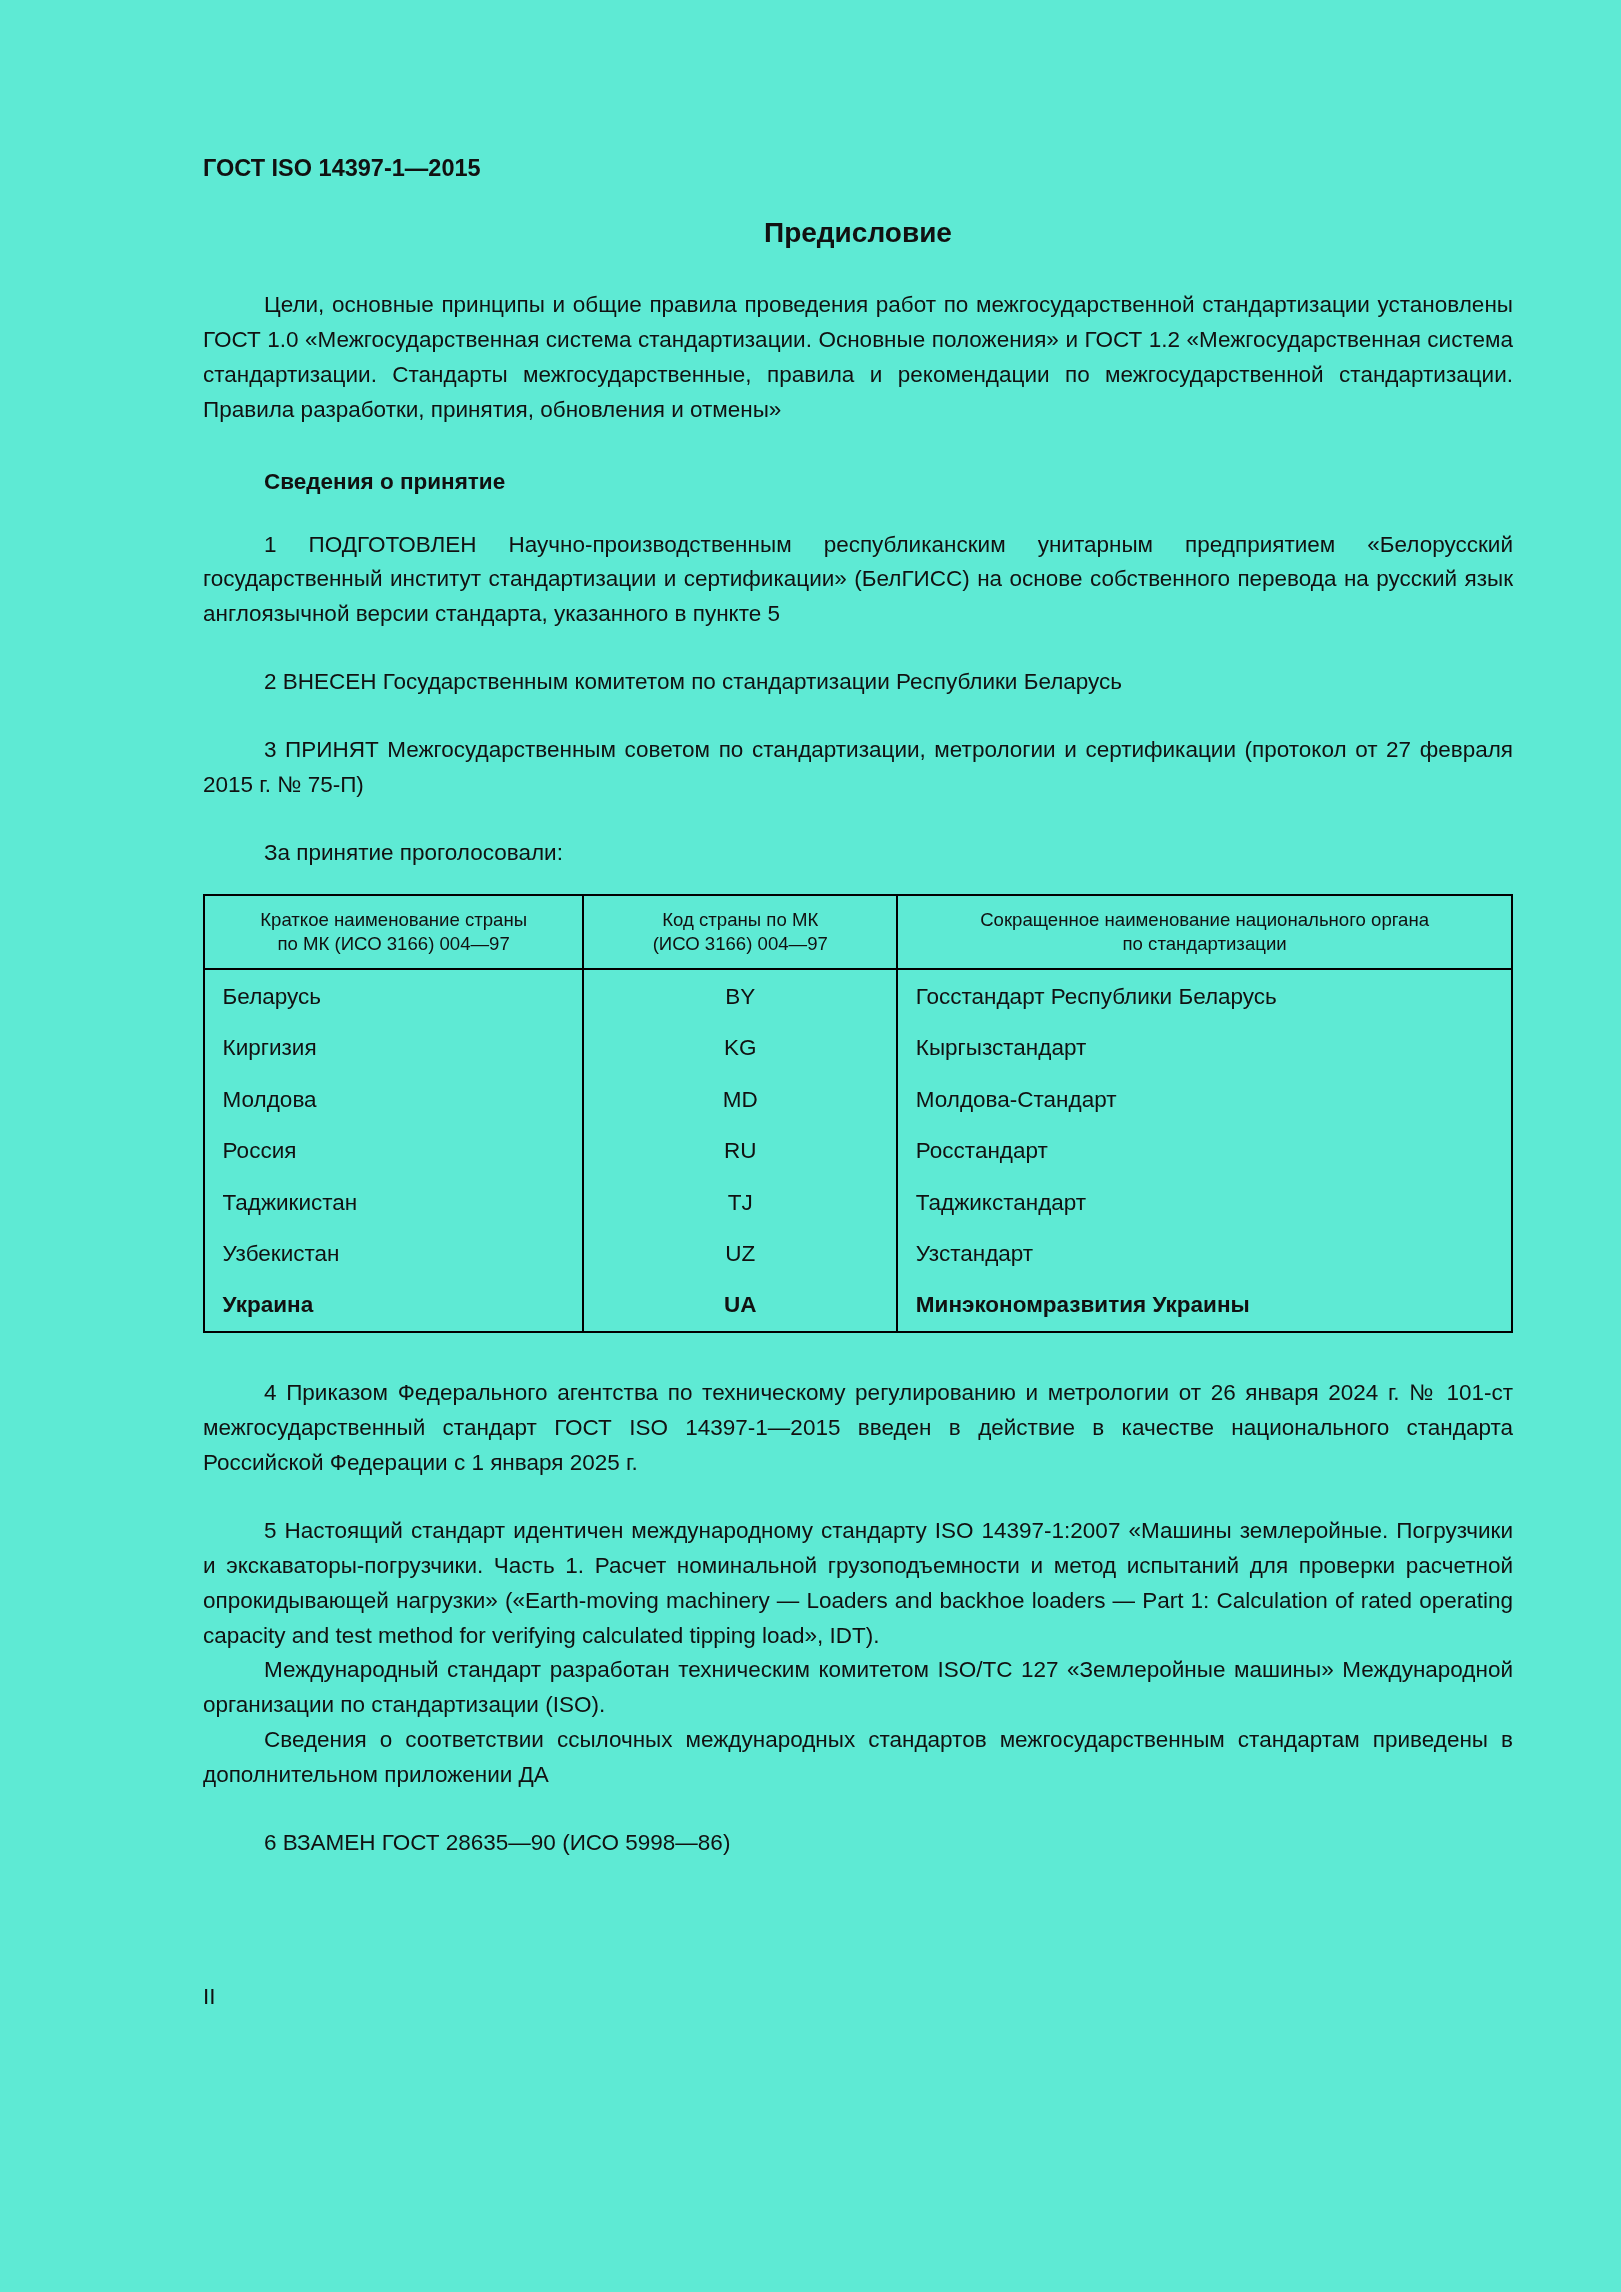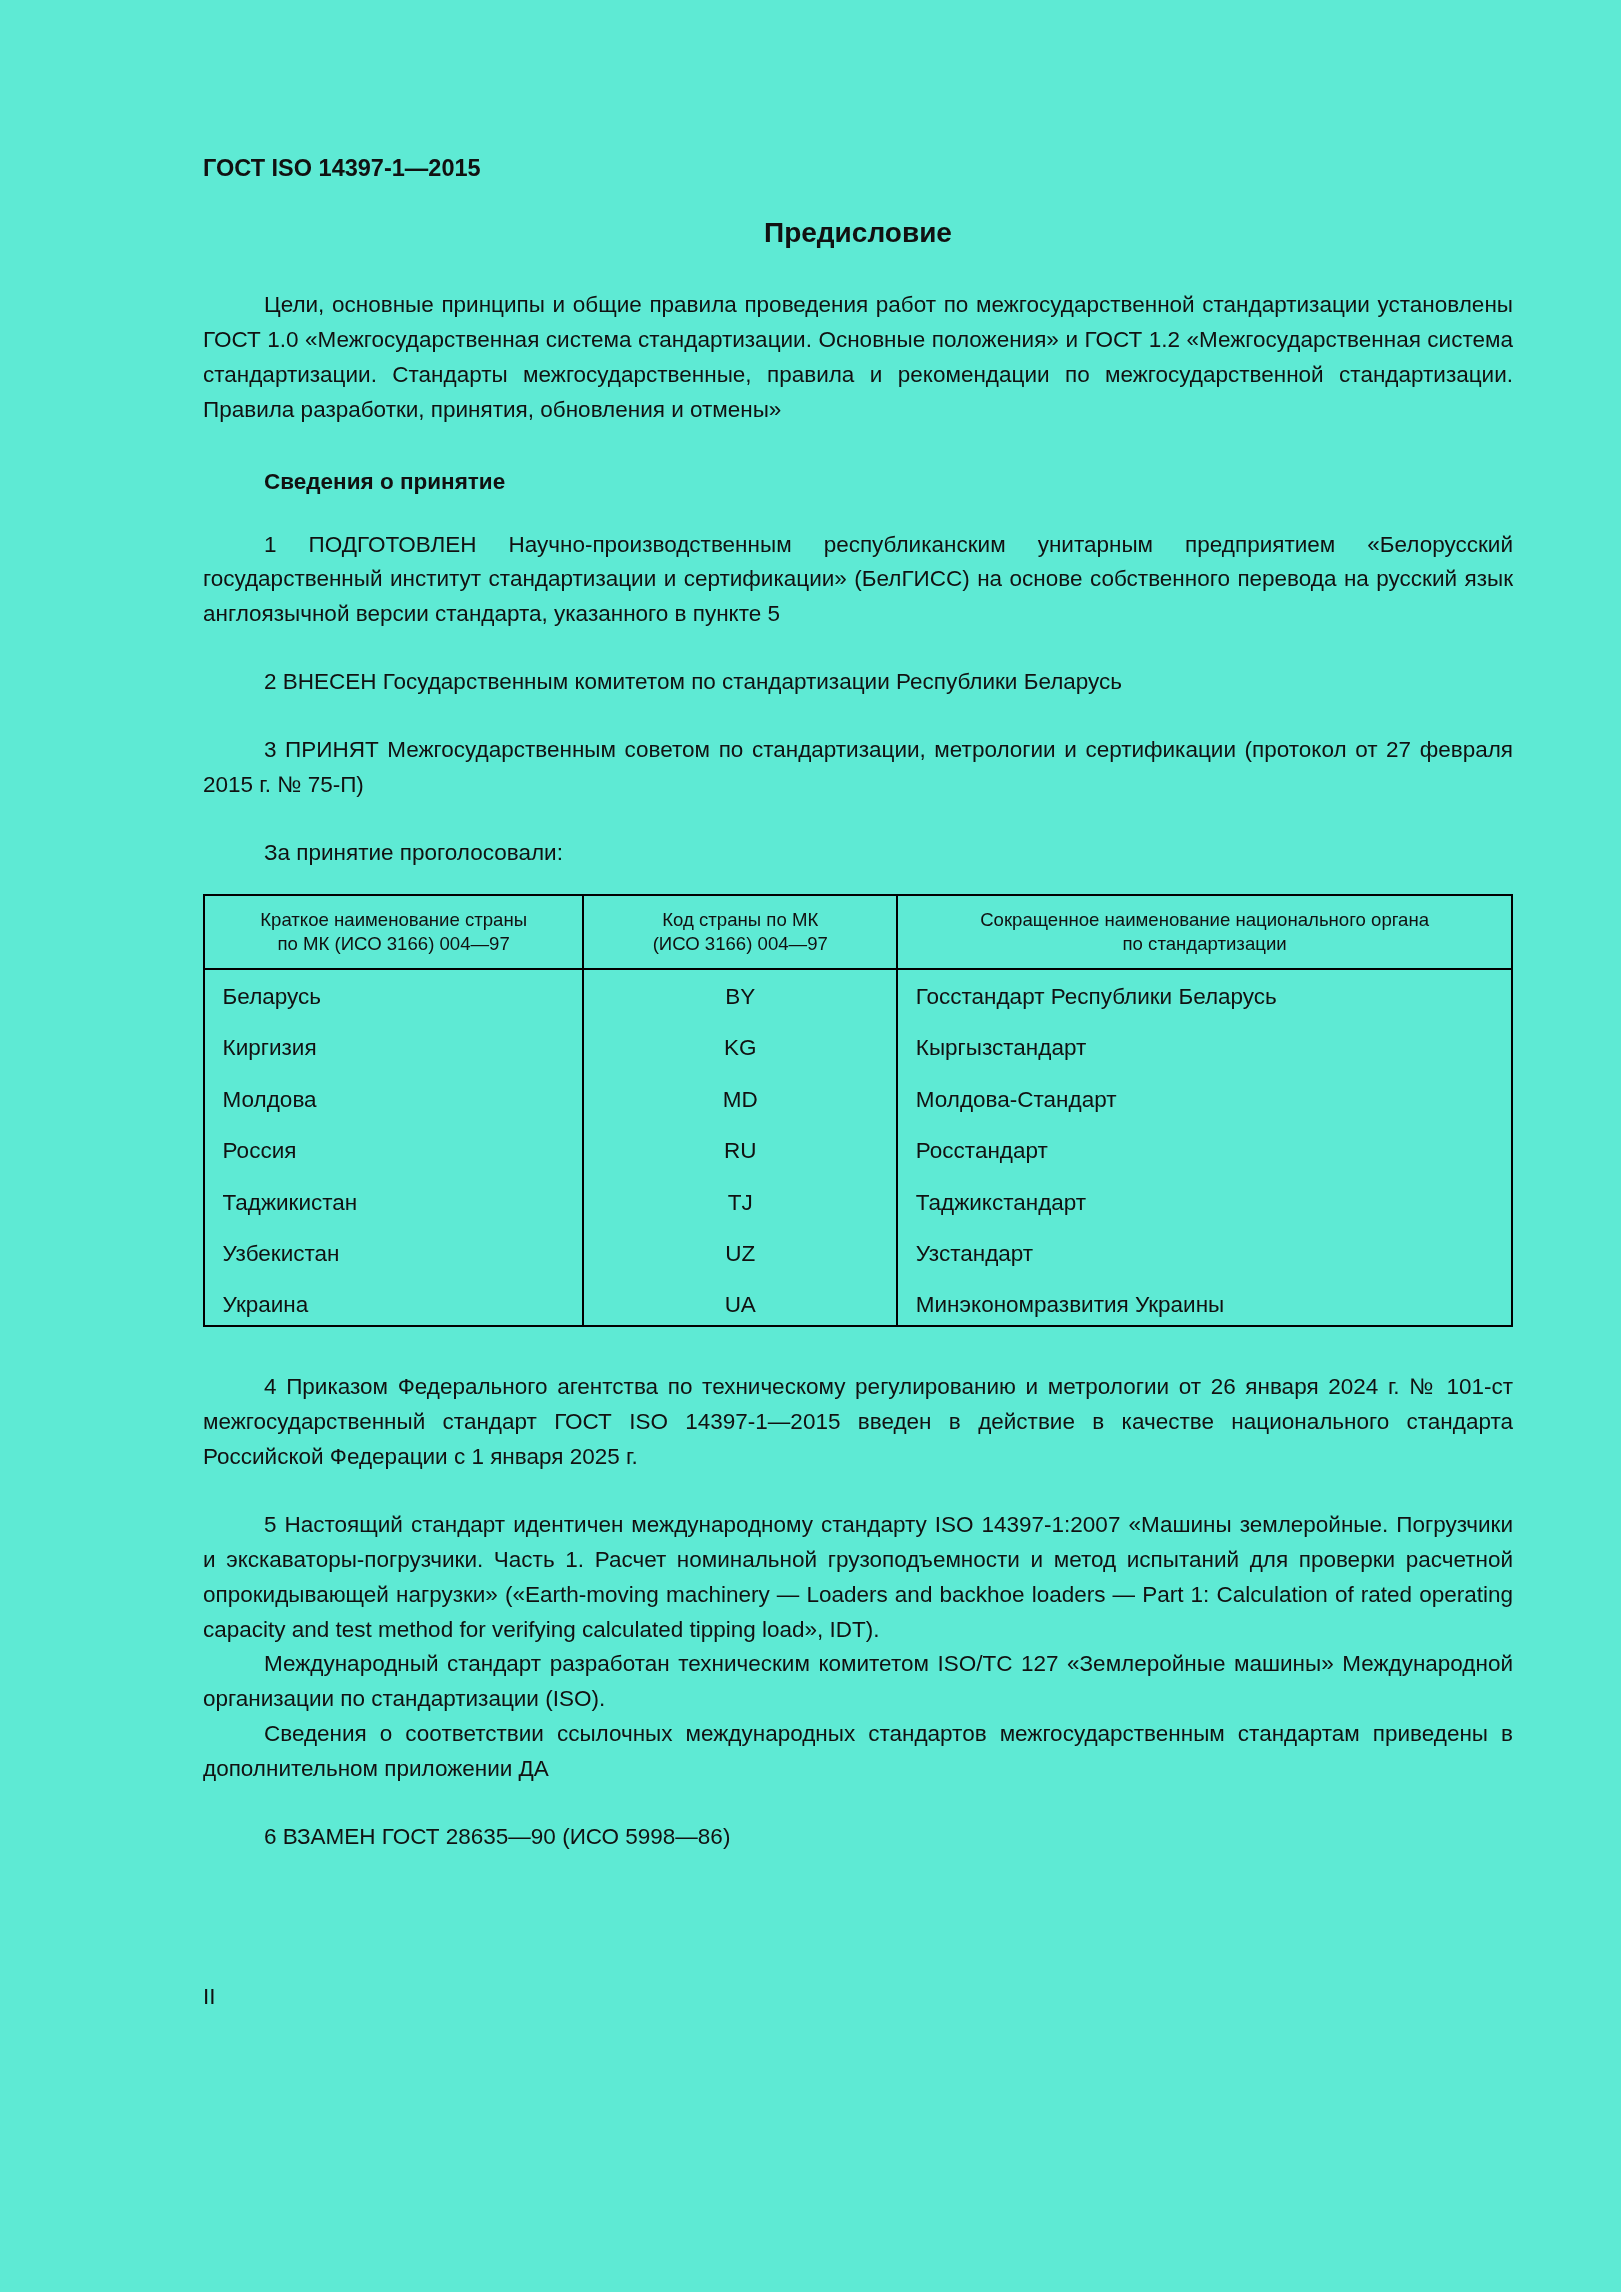--- a/index.html
+++ b/index.html
@@ -73,21 +73,22 @@
     font-size: 22.5px;
     padding: 12.7px 17.6px;
     vertical-align: middle;
     border-left: 2px solid #000000;
     border-right: 2px solid #000000;
   }
   table.vote-table tbody tr:first-child td {
     padding-top: 14px;
   }
   table.vote-table tbody tr:last-child td {
-    padding-bottom: 7px;
+    padding-bottom: 13px;
+    font-weight: bold;
   }
   table.vote-table th:nth-child(1) { width: 29%; }
   table.vote-table th:nth-child(2) { width: 24%; }
   table.vote-table th:nth-child(3) { width: 47%; }
   td.center { text-align: center; }
   .page-footer {
     position: absolute;
     left: 203px;
     top: 1984px;
     font-size: 22.5px;

